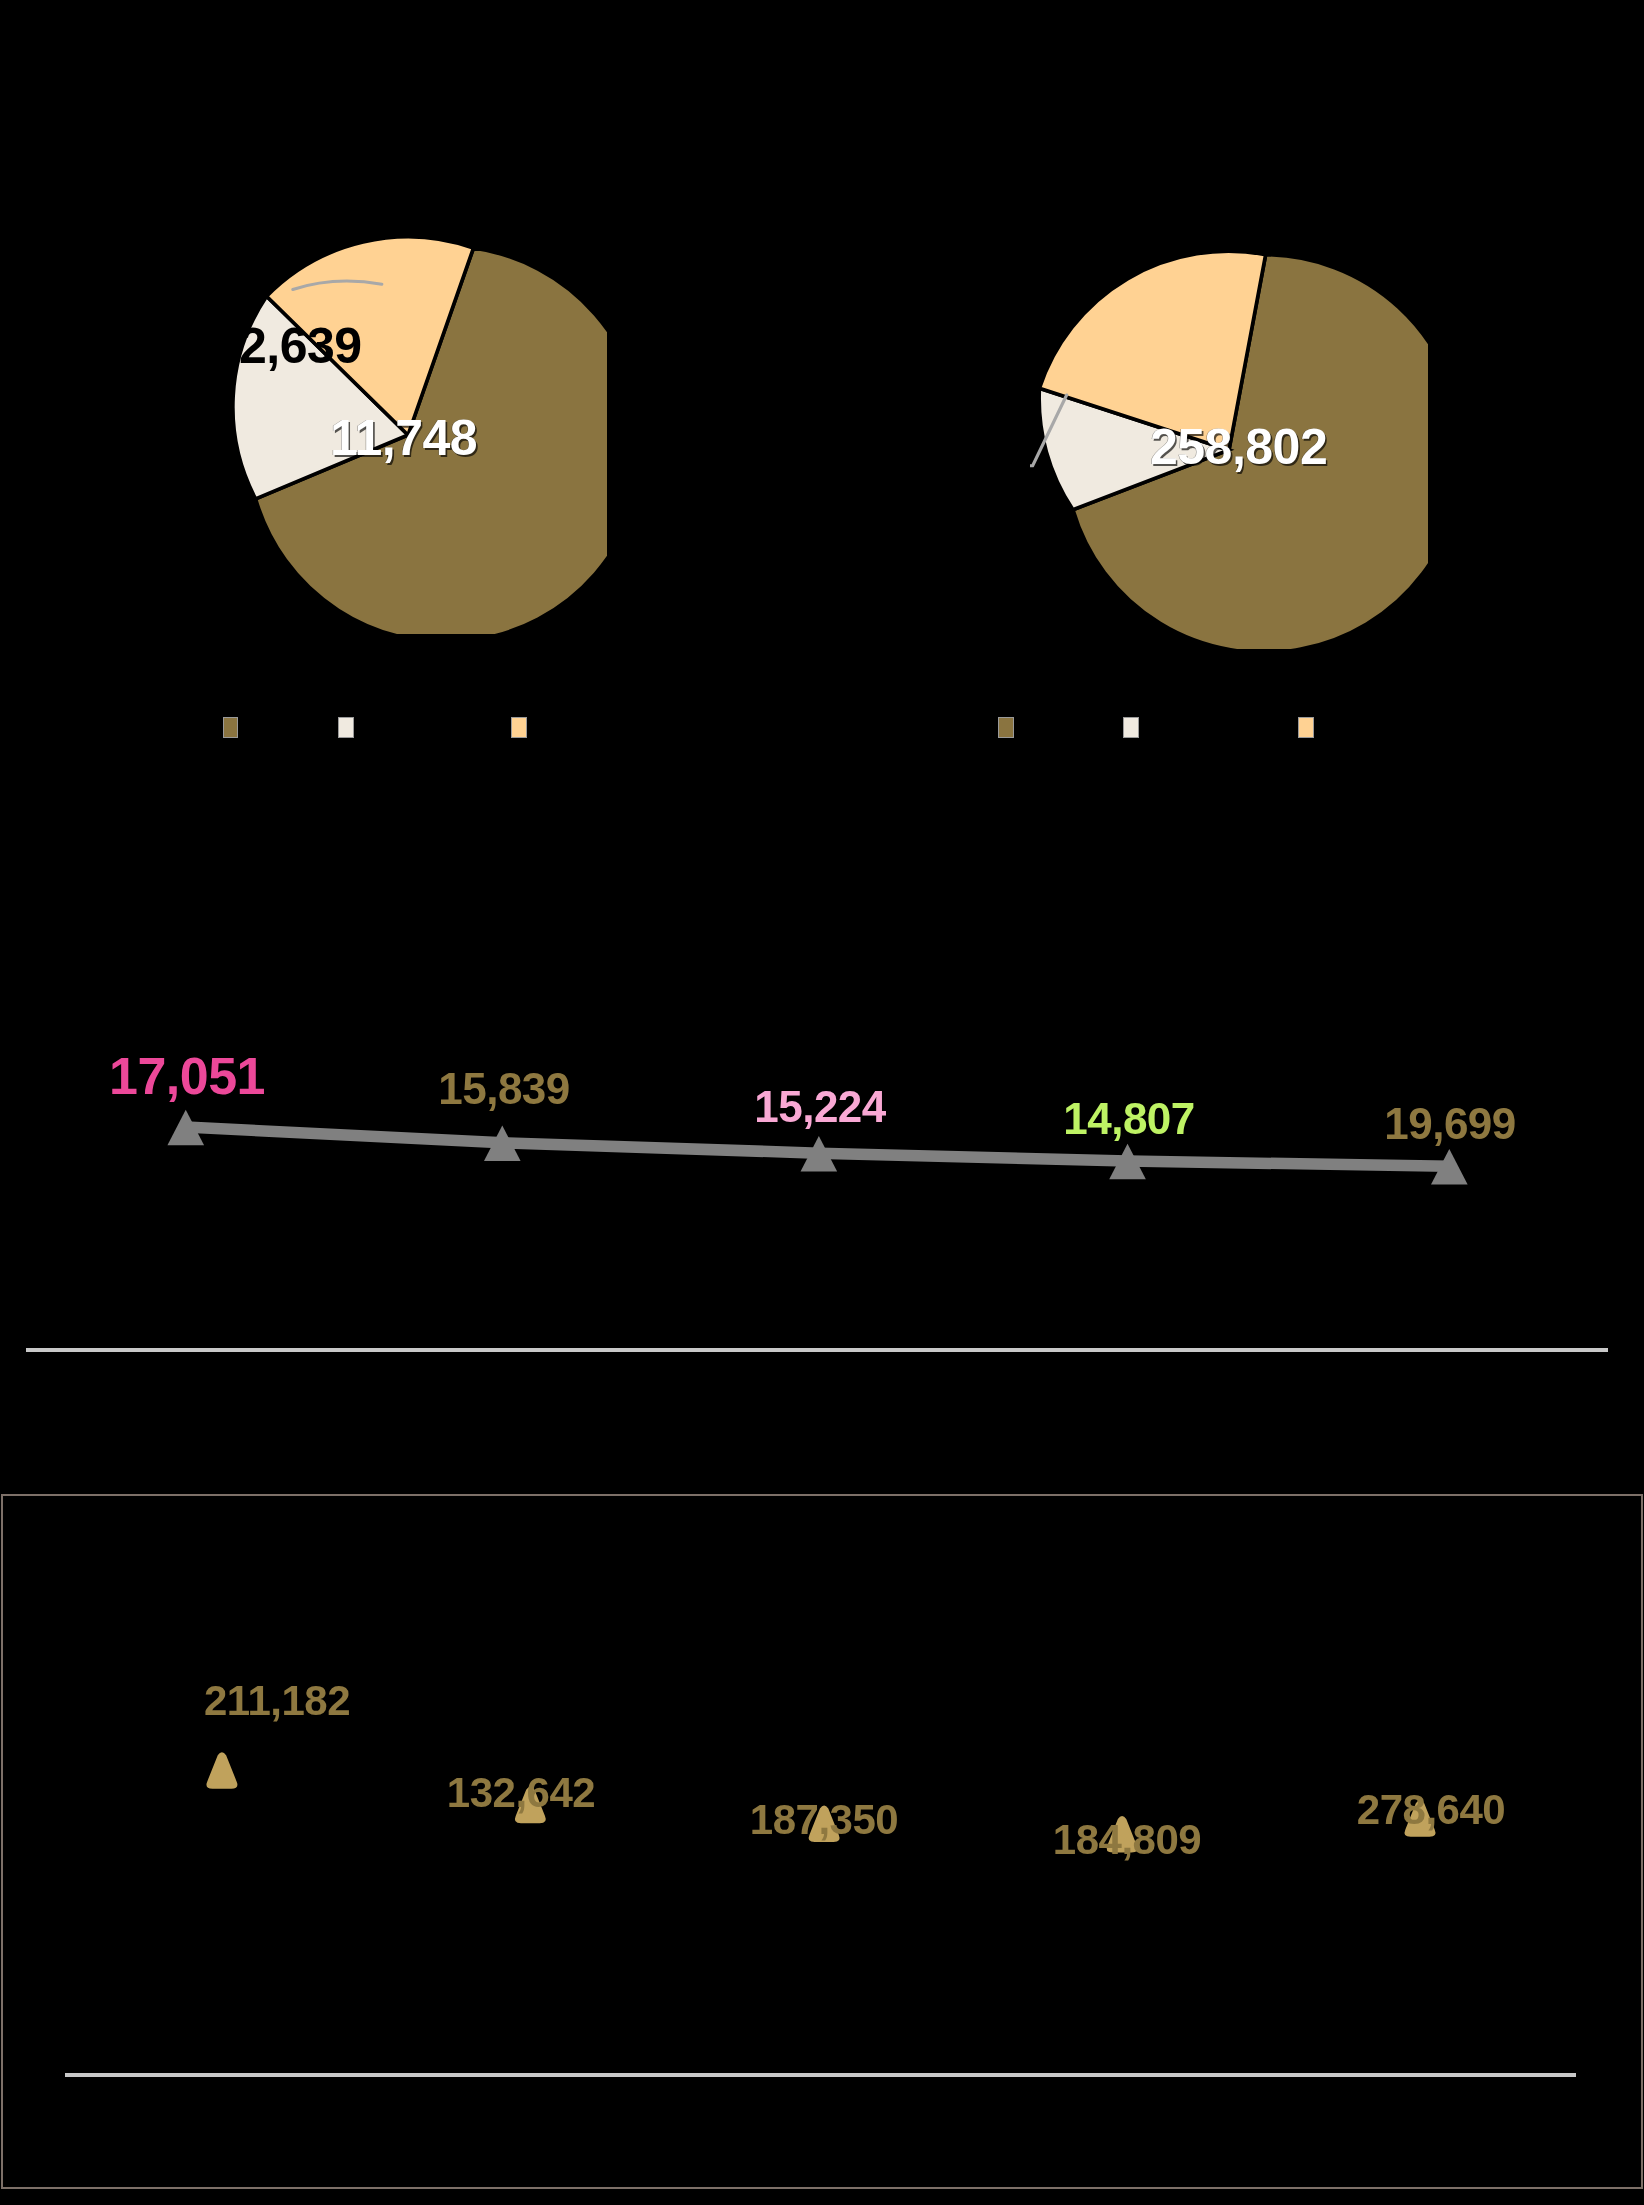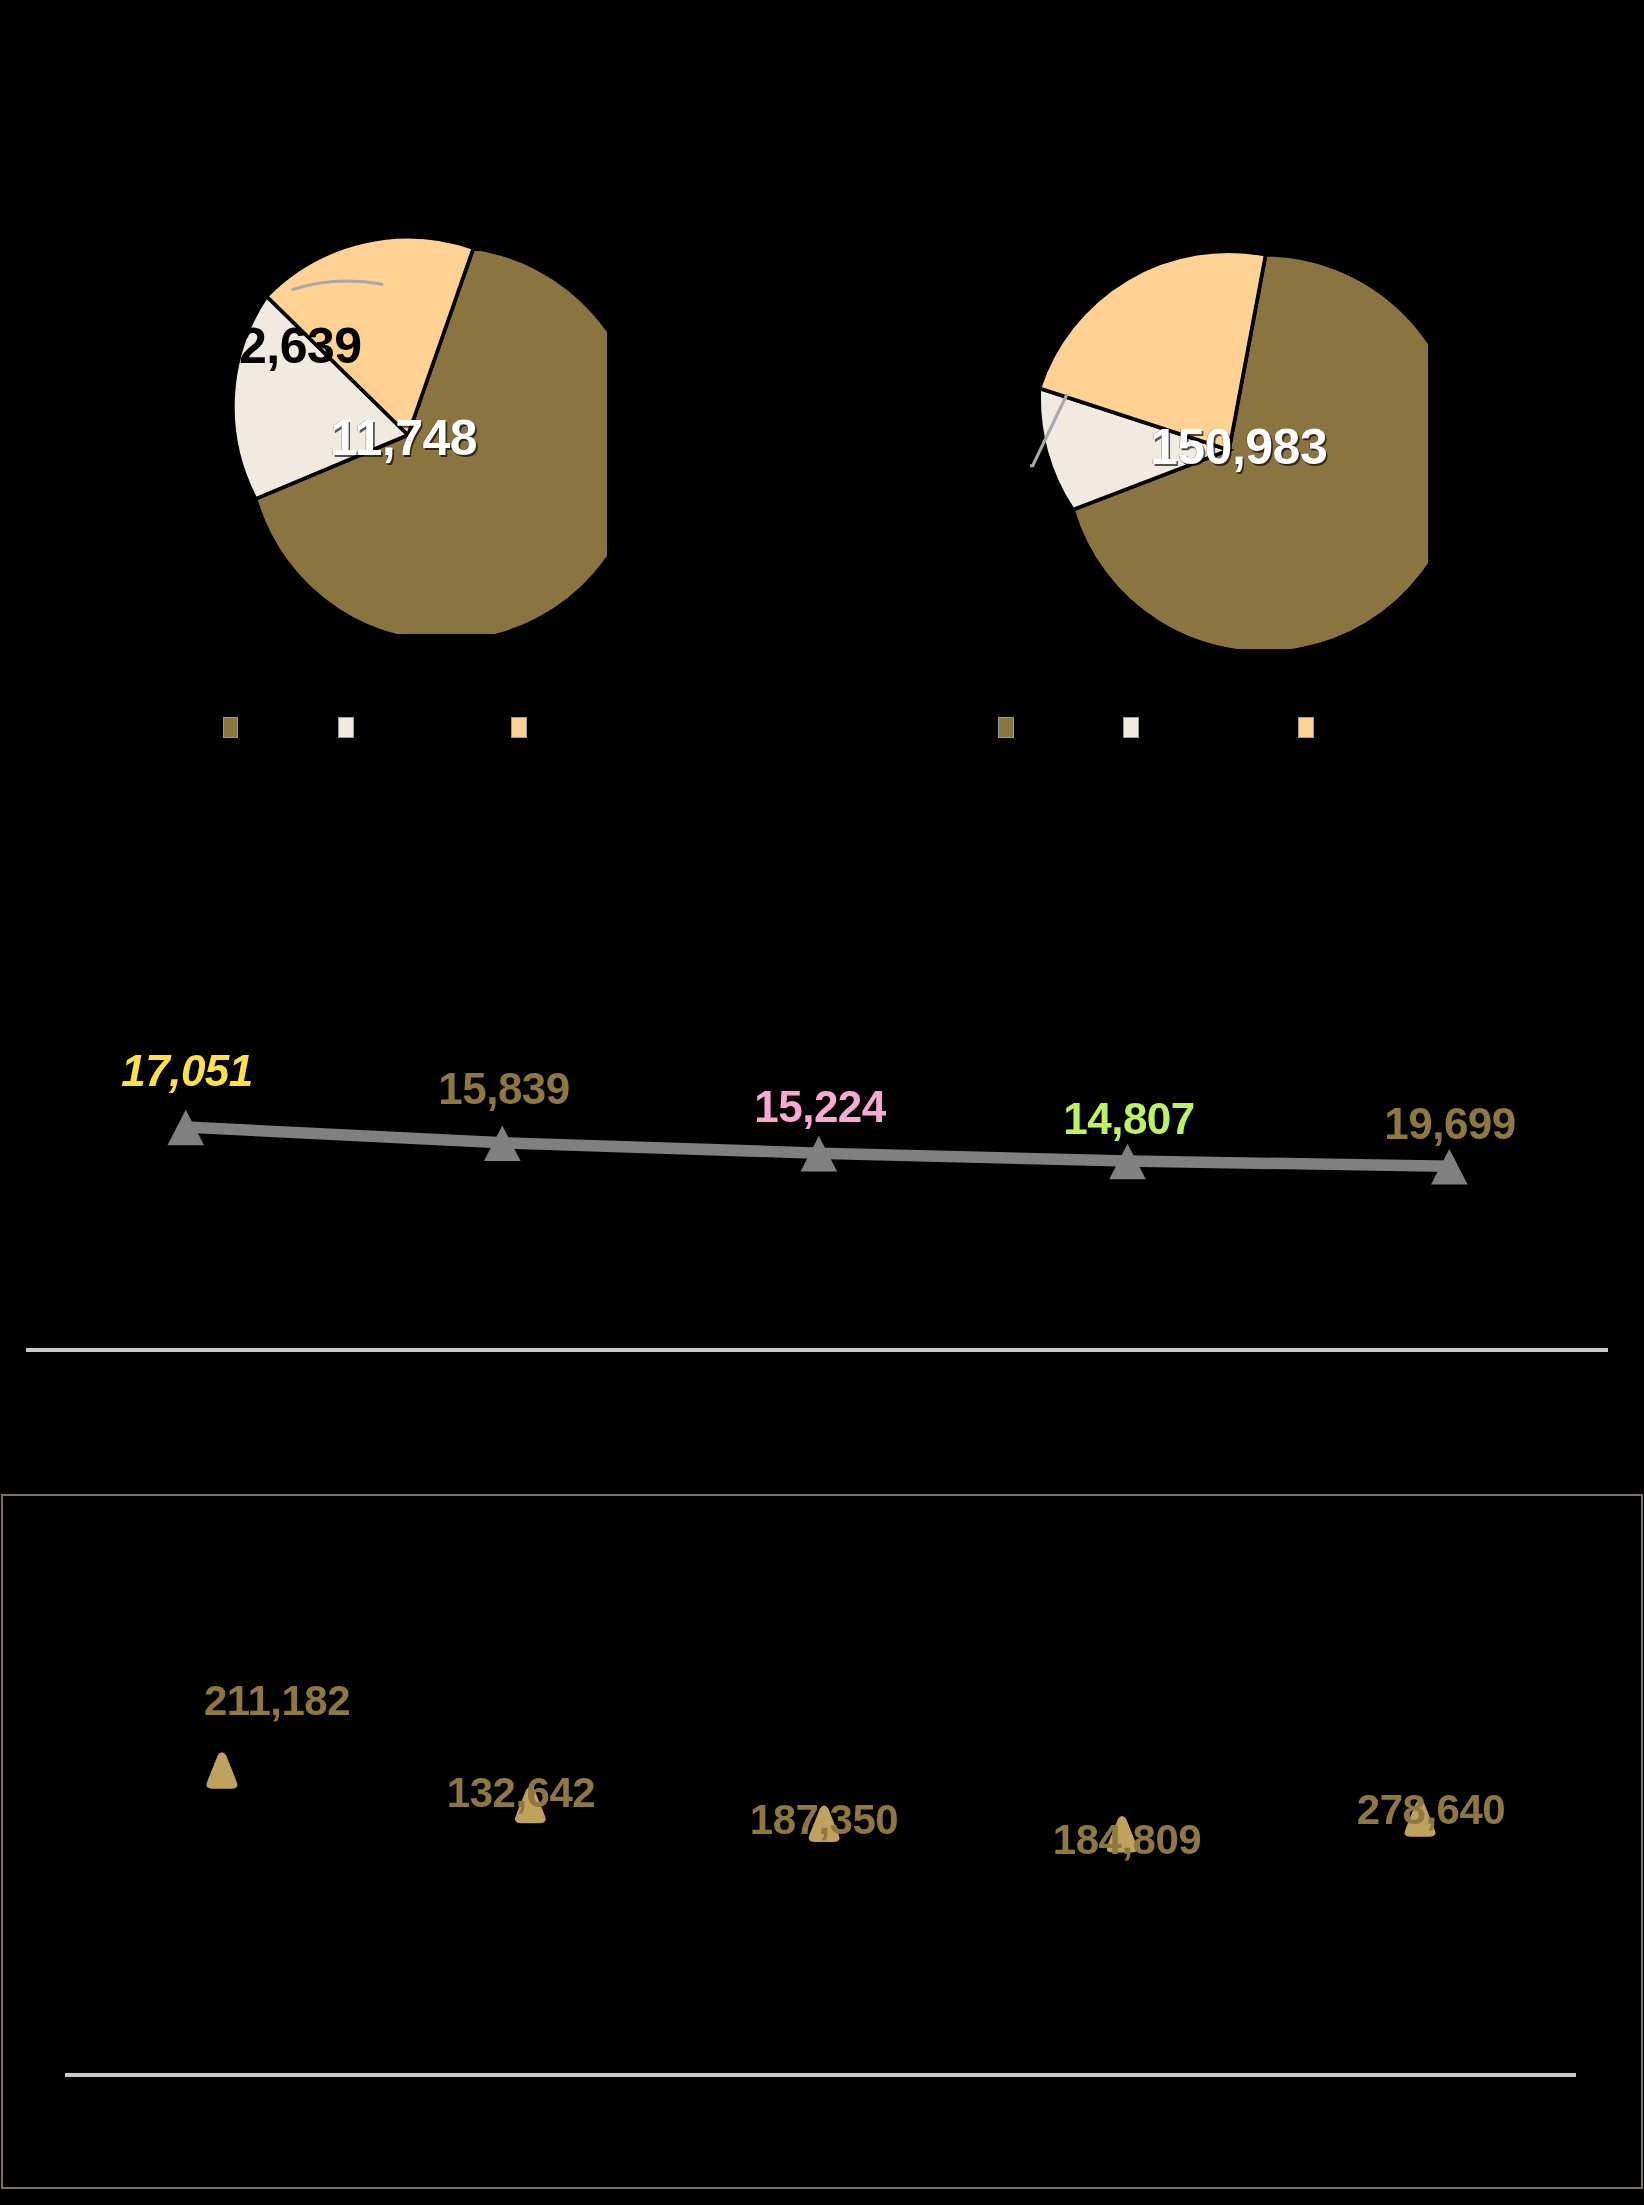--- a/index.html
+++ b/index.html
@@ -121,21 +121,21 @@
 
       <path d="M 380 380 L 450 7 A 380 380 0 1 1 82 494 Z" fill="#8A7440" stroke="#000000" stroke-width="7"></path>
 
       <path d="M 380 380 L 18 262 A 380 380 0 0 0 82 494 Z" fill="#F0EAE0" stroke="#000000" stroke-width="7"></path>
 
       <path d="M 380 380 L 450 7 A 380 380 0 0 0 18 262 Z" fill="#FFD293" stroke="#000000" stroke-width="7"></path>
 
       <path d="M -43 410 L 5 410 L 70 275" fill="none" stroke="#A8A8A8" stroke-width="6" stroke-linecap="round" stroke-linejoin="round"></path>
     </svg>
 
-    <div class="pie-value-label" style="left:120px; top:167px; font-size:50px;">150,983</div>
+    <div class="pie-value-label" style="left:120px; top:167px; font-size:50px;">258,802</div>
   </div>
 
   <div class="legend-row" style="left:1030px; top:717px; width:398px; height:31px;">
     <div class="legend-item" style="left:-32px; top:0;">
       <span class="legend-swatch" style="background:#8A7440;"></span>
       <span class="legend-text"></span>
     </div>
     <div class="legend-item" style="left:93px; top:0;">
       <span class="legend-swatch" style="background:#F0EAE0;"></span>
       <span class="legend-text"></span>
@@ -152,21 +152,21 @@
 
       <polyline points="355,275 960,305 1565,325 2155,340 2770,350" fill="none" stroke="#808080" stroke-width="22" stroke-linejoin="round" stroke-linecap="round"></polyline>
 
       <polygon points="355,242 390,310 320,310" fill="#808080"></polygon>
       <polygon points="960,272 995,340 925,340" fill="#808080"></polygon>
       <polygon points="1565,292 1600,360 1530,360" fill="#808080"></polygon>
       <polygon points="2155,307 2190,375 2120,375" fill="#808080"></polygon>
       <polygon points="2770,317 2805,385 2735,385" fill="#808080"></polygon>
     </svg>
 
-    <div class="series-label" style="left:187px; top:63px; font-size:44px; color:#fde047;font-style:italic;">17,051</div>
+    <div class="series-label" style="left:187px; top:63px; font-size:52px; color:#ec4899;">17,051</div>
     <div class="series-label" style="left:504px; top:81px; font-size:44px; color:#8E7840;">15,839</div>
     <div class="series-label" style="left:820px; top:99px; font-size:44px; color:#f9a8d4;">15,224</div>
     <div class="series-label" style="left:1129px; top:111px; font-size:44px; color:#bef264;">14,807</div>
     <div class="series-label" style="left:1450px; top:116px; font-size:44px; color:#8E7840;">19,699</div>
   </div>
 
   <div class="axis-line" style="left:26px; top:1348px; width:1582px;"></div>
 
   <div class="panel" style="left:1px; top:1494px; width:1642px; height:695px;">
 

